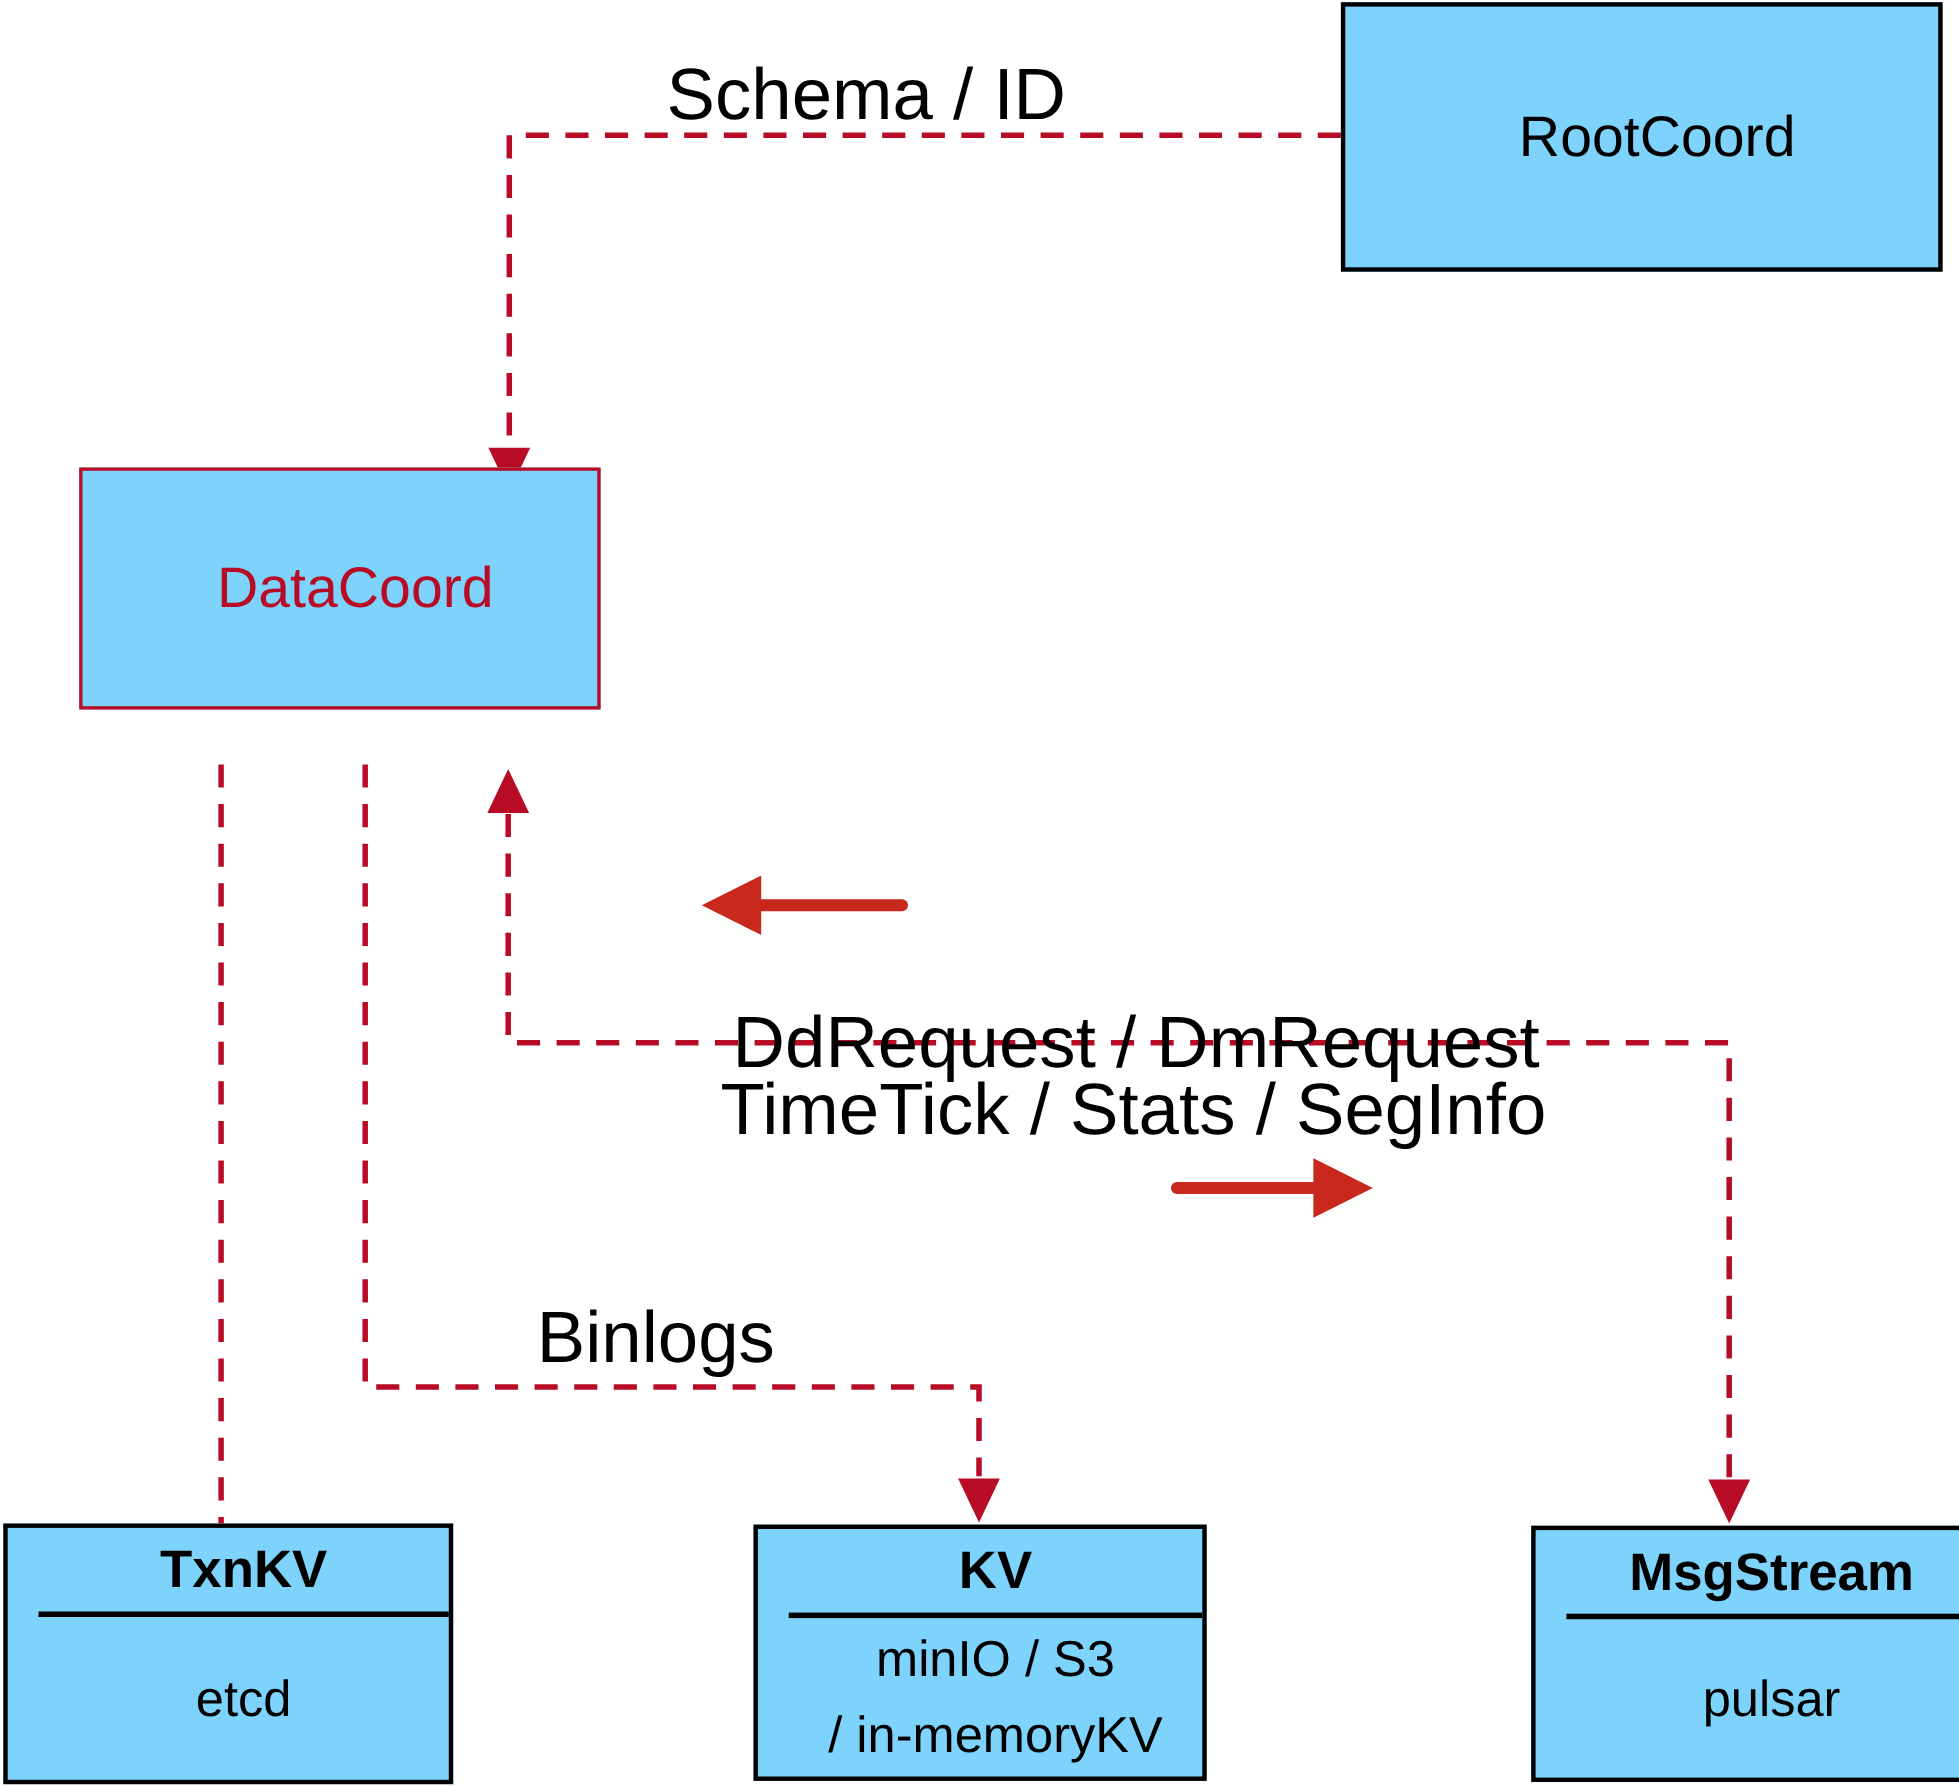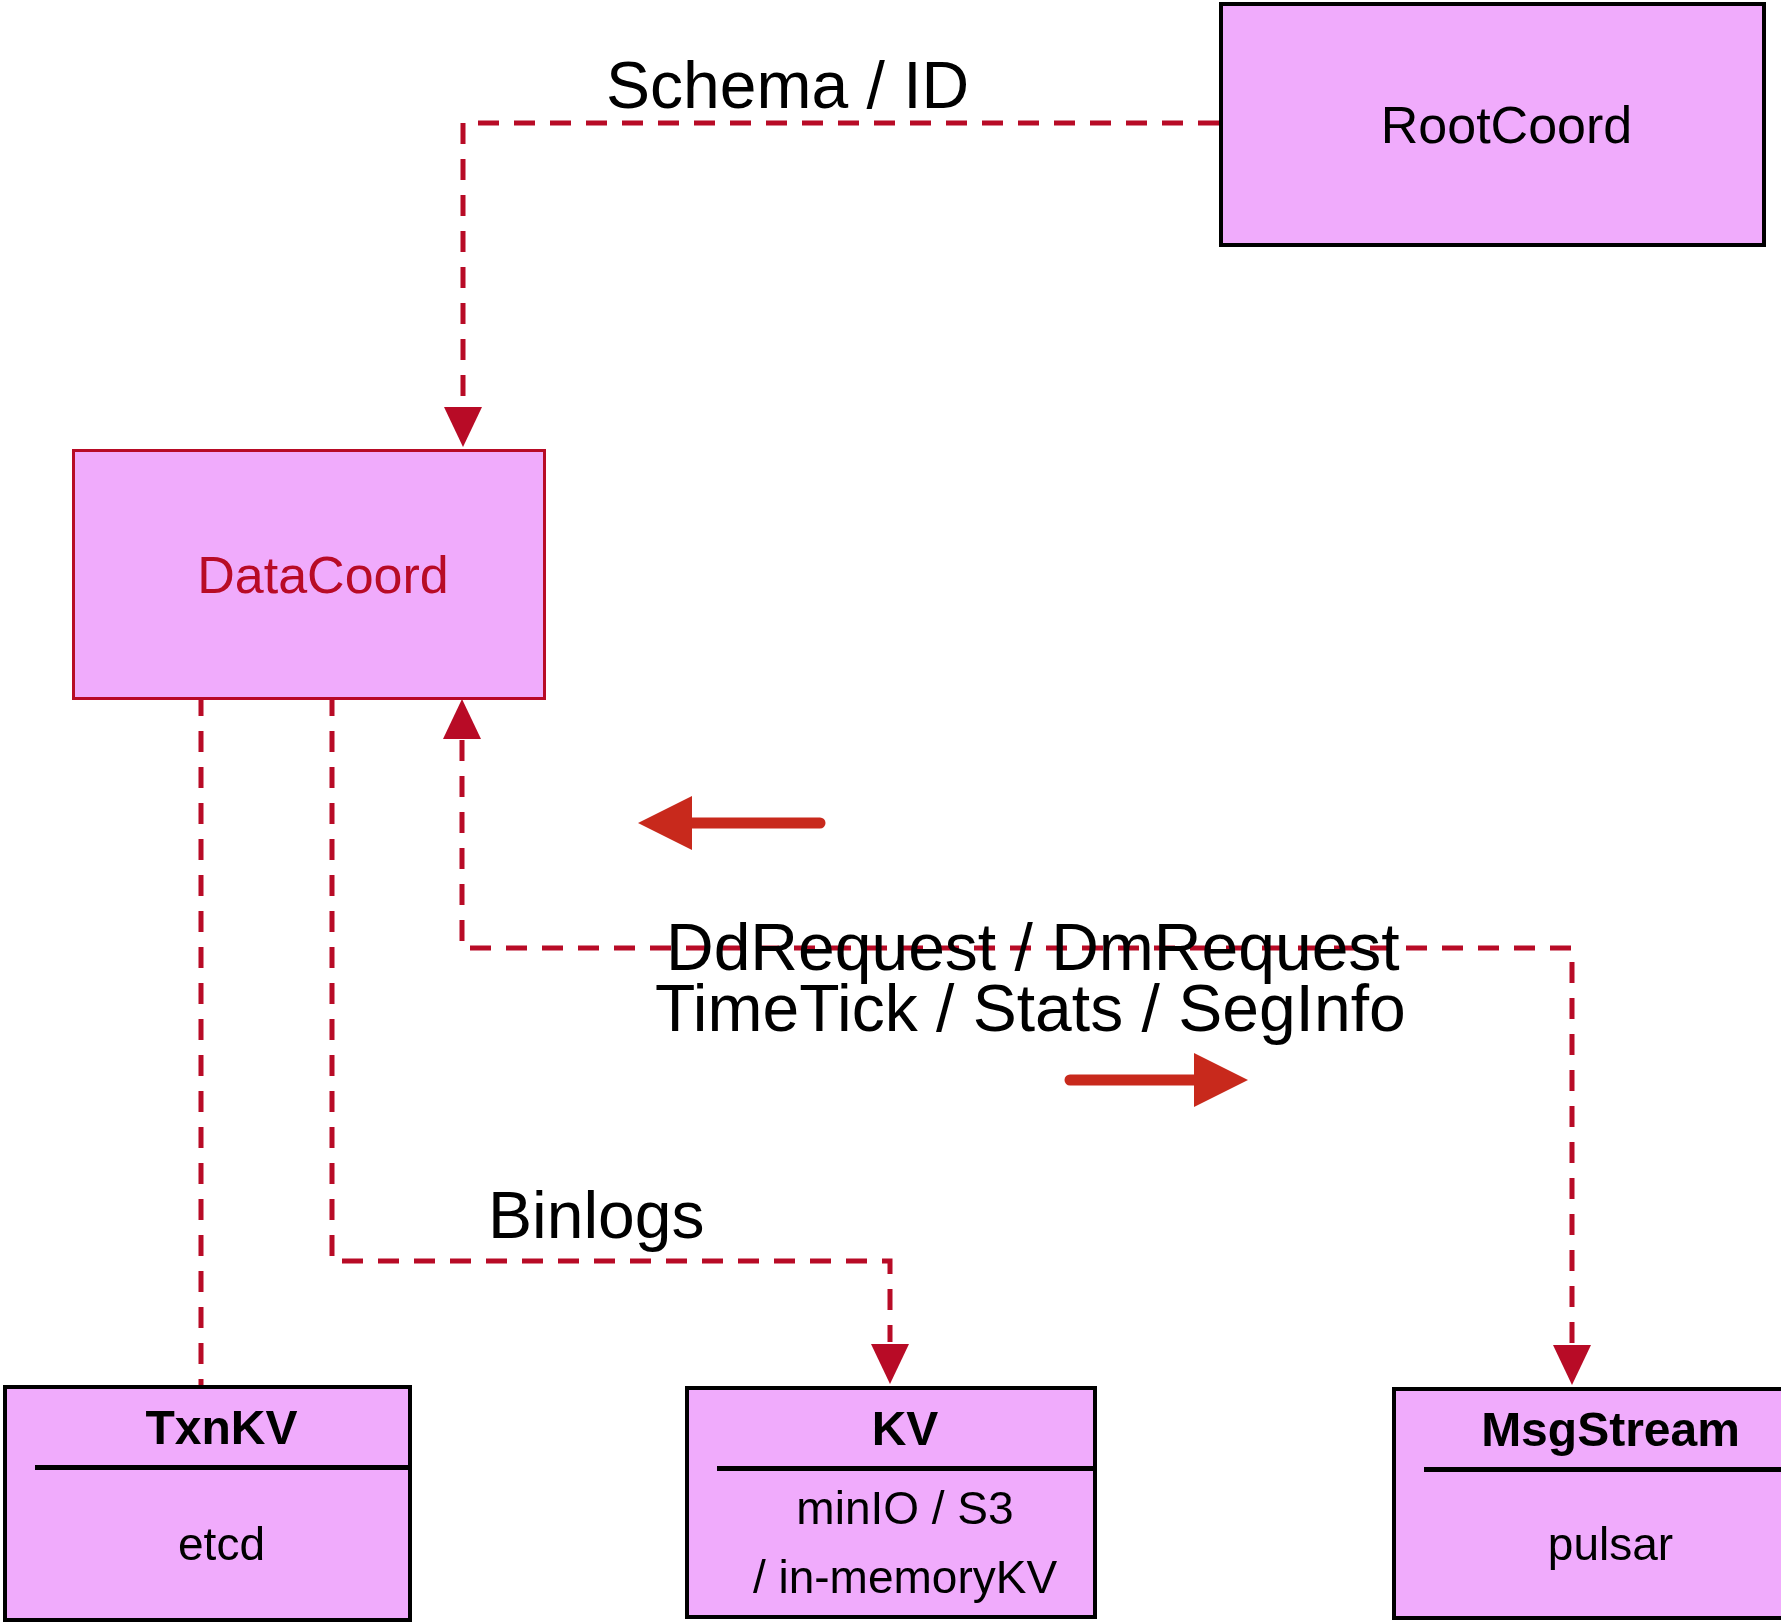--- a/index.html
+++ b/index.html
@@ -16,21 +16,21 @@
     overflow: hidden;
   }
   #connector-layer {
     position: absolute;
     left: 0; top: 0;
     width: 1781px;
     height: 1624px;
   }
   .node {
     position: absolute;
-    background: #f0abfc;
+    background: #7dd3fc;
     box-sizing: border-box;
     display: flex;
     align-items: center;
     justify-content: center;
     padding-left: 28px;
   }
   .node.simple {
     font-size: 52px;
     color: #000000;
   }
@@ -100,21 +100,21 @@
     <g>
       <line x1="1070" y1="1080" x2="1196" y2="1080" stroke-width="11" stroke-linecap="round" stroke="#c8291c"></line>
       <polygon points="1248,1080 1194,1053 1194,1107" fill="#c8291c"></polygon>
     </g>
   </svg>
 
   <div class="node simple black-border" style="left:1219px; top:2px; width:547px; height:245px;">
     <span>RootCoord</span>
   </div>
 
-  <div class="node simple crimson-border" style="left:72px; top:449px; width:474px; height:251px;">
+  <div class="node simple crimson-border" style="left:72px; top:425px; width:474px; height:220px;">
     <span>DataCoord</span>
   </div>
 
   <div class="node record" style="left:3px; top:1385px; width:409px; height:237px;justify-content:space-between;">
     <div class="record-header">TxnKV</div>
     <div class="record-body">
       <span>etcd</span>
     </div>
   </div>
 

